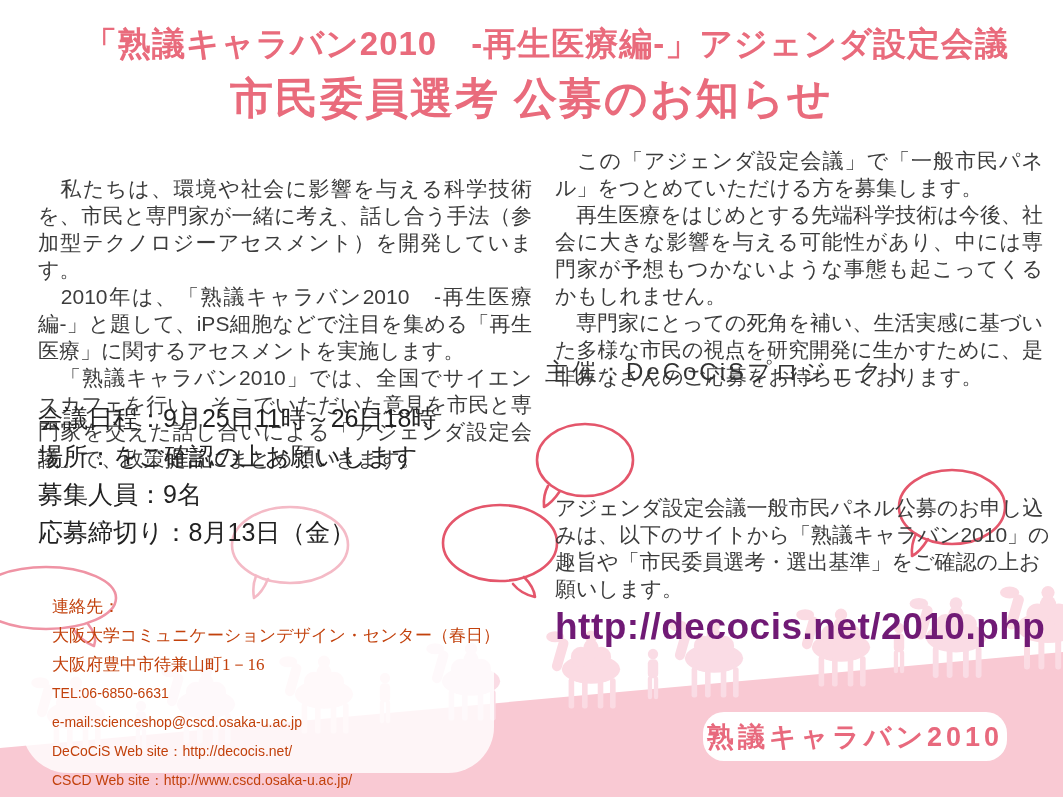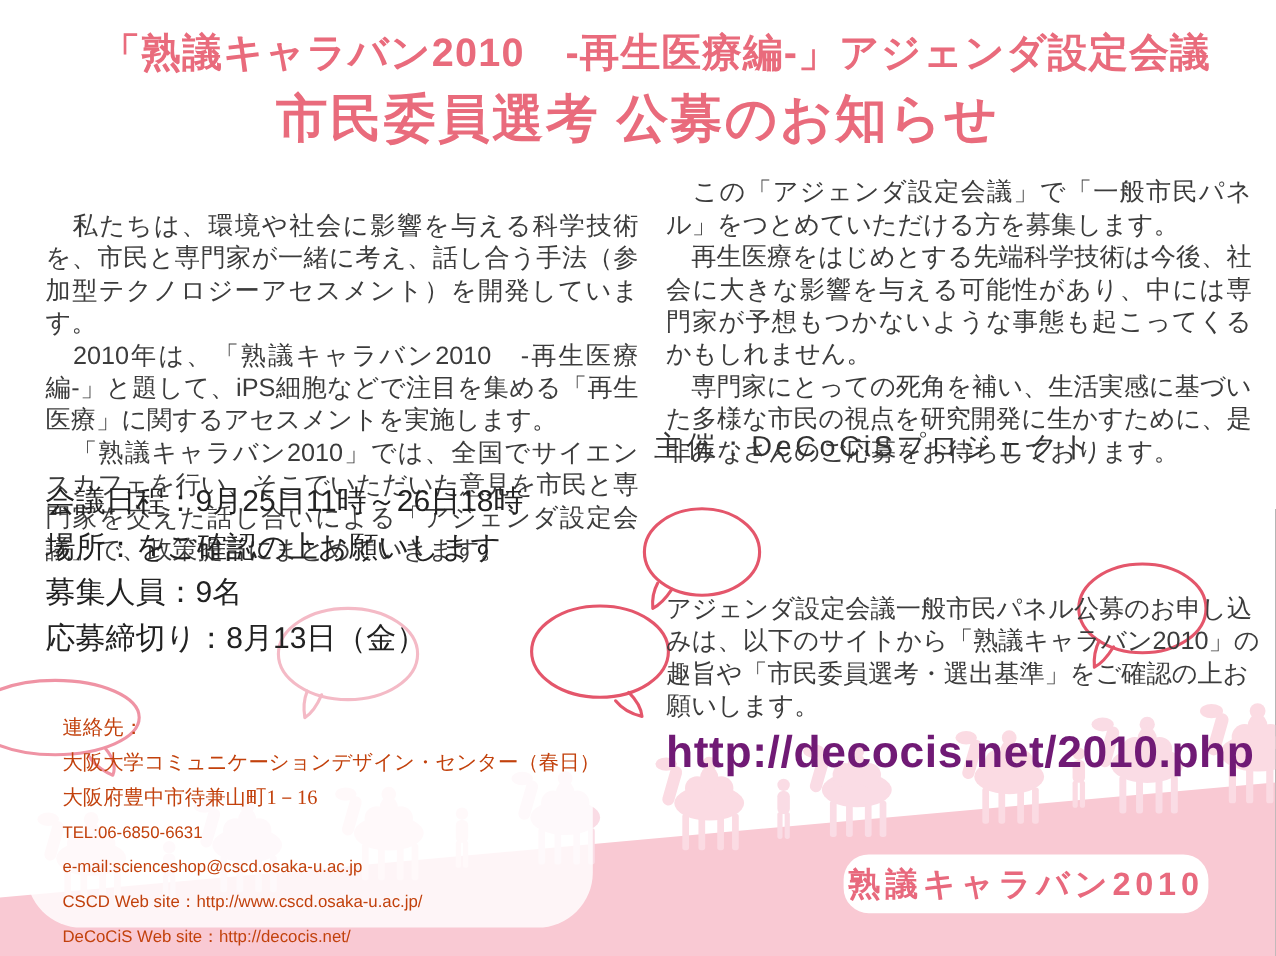--- a/index.html
+++ b/index.html
@@ -153,21 +153,21 @@
 
   <div class="abs apply">アジェンダ設定会議一般市民パネル公募のお申し込みは、以下のサイトから「熟議キャラバン2010」の趣旨や「市民委員選考・選出基準」をご確認の上お願いします。</div>
   <div class="abs url">http://decocis.net/2010.php</div>
 
   <div class="abs contact">
     <div>連絡先：</div>
     <div>大阪大学コミュニケーションデザイン・センター（春日）</div>
     <div>大阪府豊中市待兼山町1－16</div>
     <div class="mono">TEL:06-6850-6631</div>
     <div class="mono">e-mail:scienceshop@cscd.osaka-u.ac.jp</div>
+    <div class="mono">DeCoCiS Web site：http://decocis.net/</div>
     <div class="mono">CSCD Web site：http://www.cscd.osaka-u.ac.jp/</div>
-    <div class="mono">DeCoCiS Web site：http://decocis.net/</div>
   </div>
 
   <div class="abs badge">
     <span>熟議キャラバン2010</span>
   </div>
 
 </div>
 
 </body></html>

